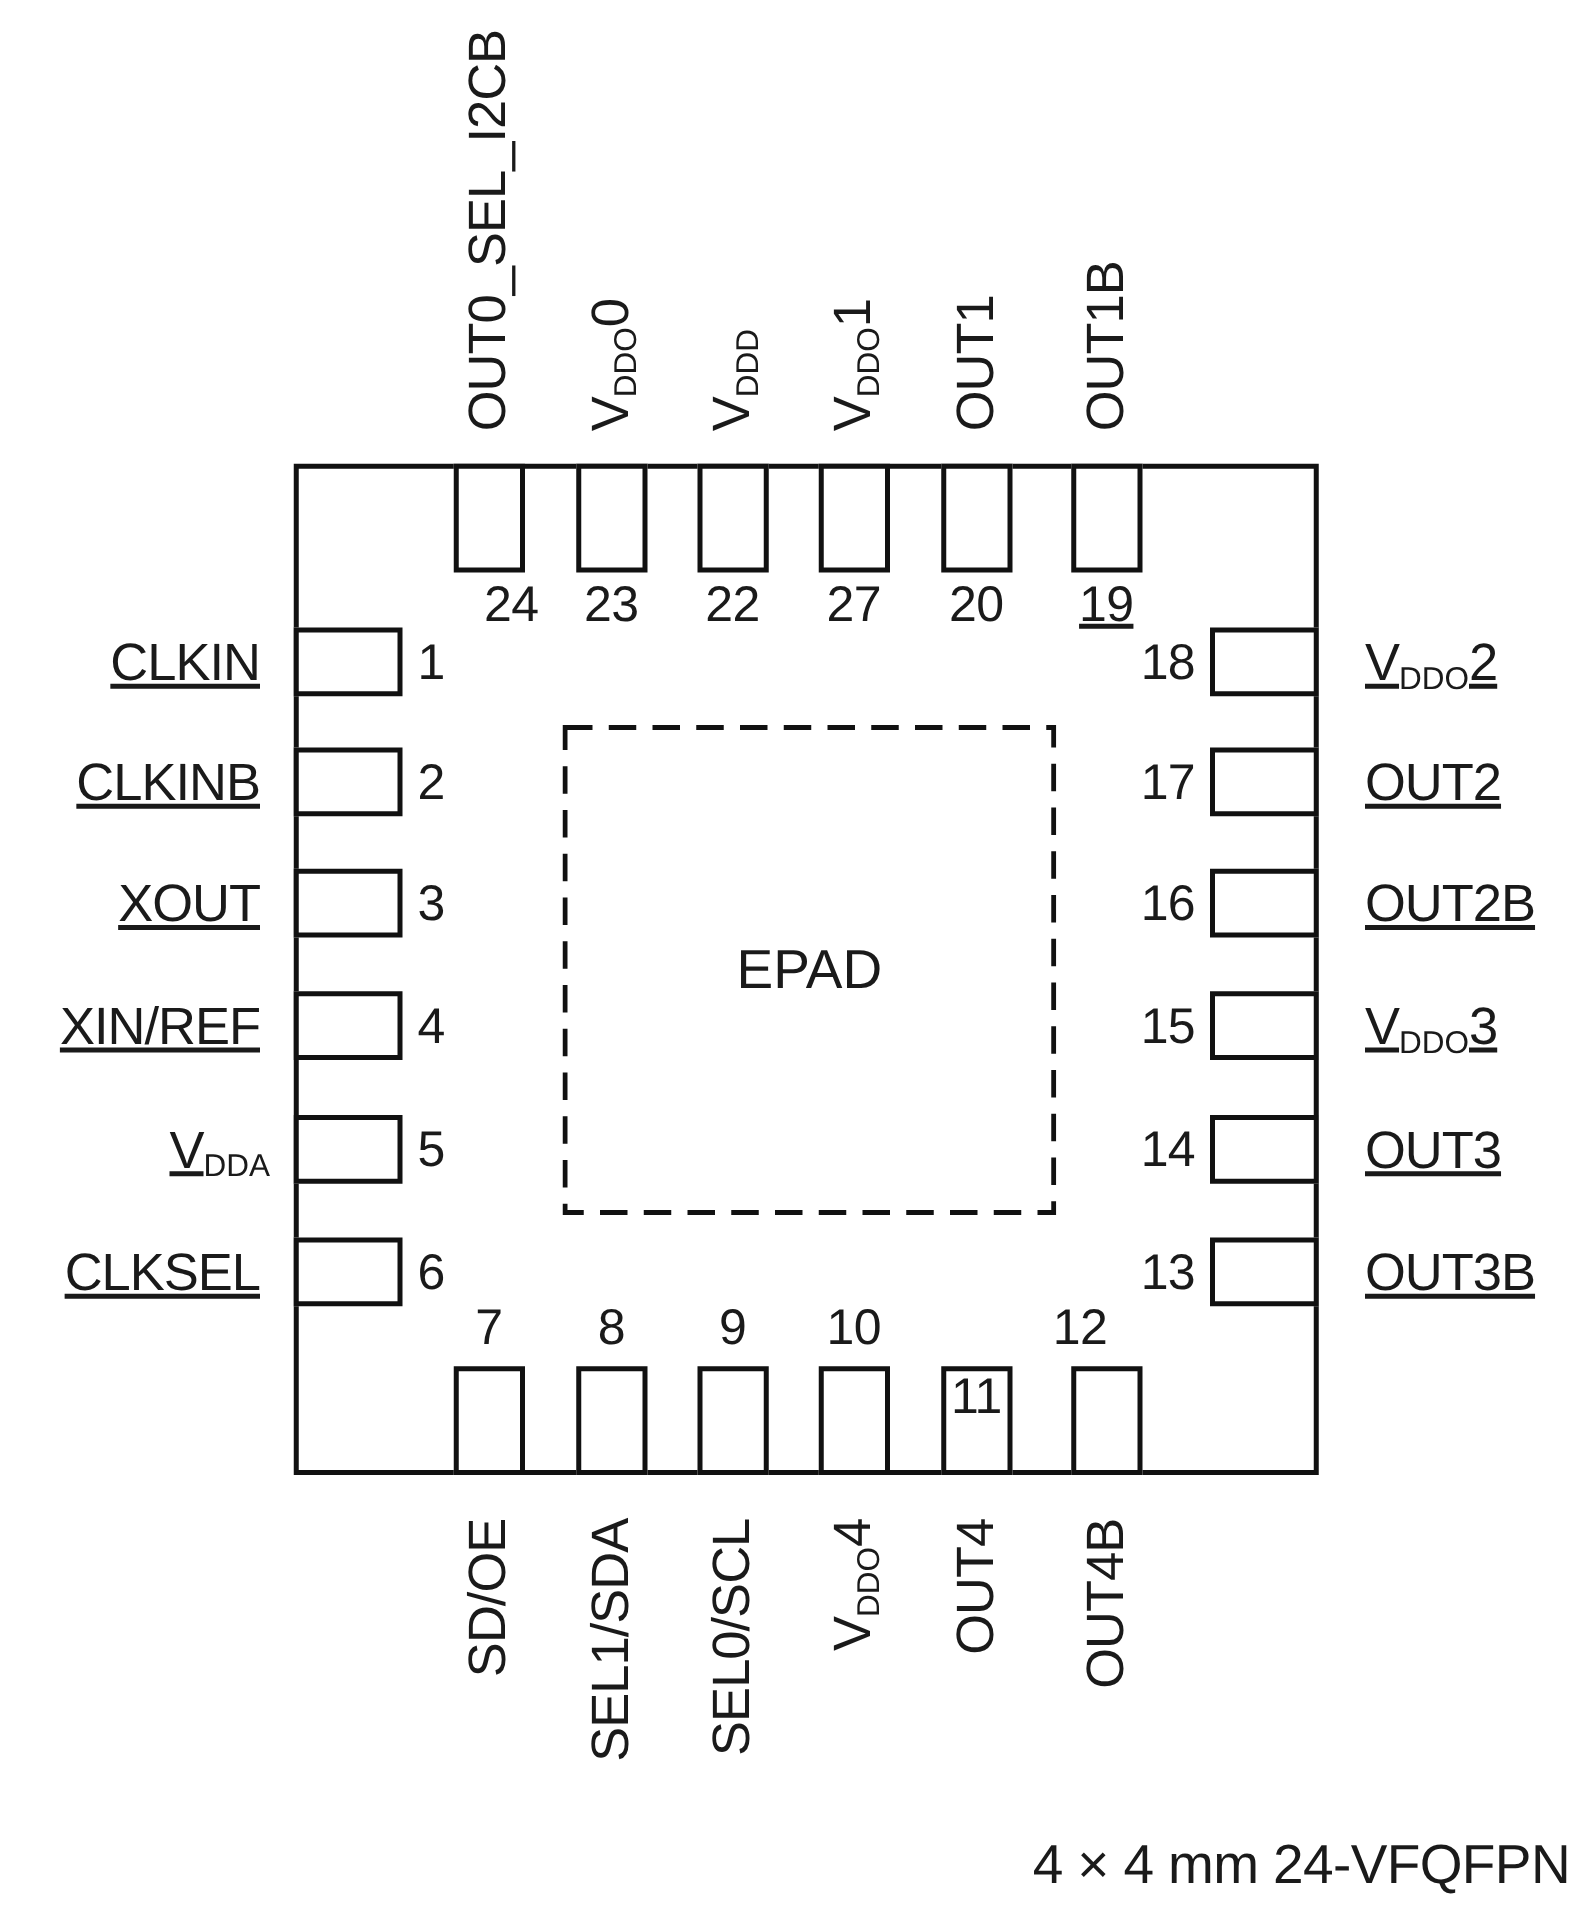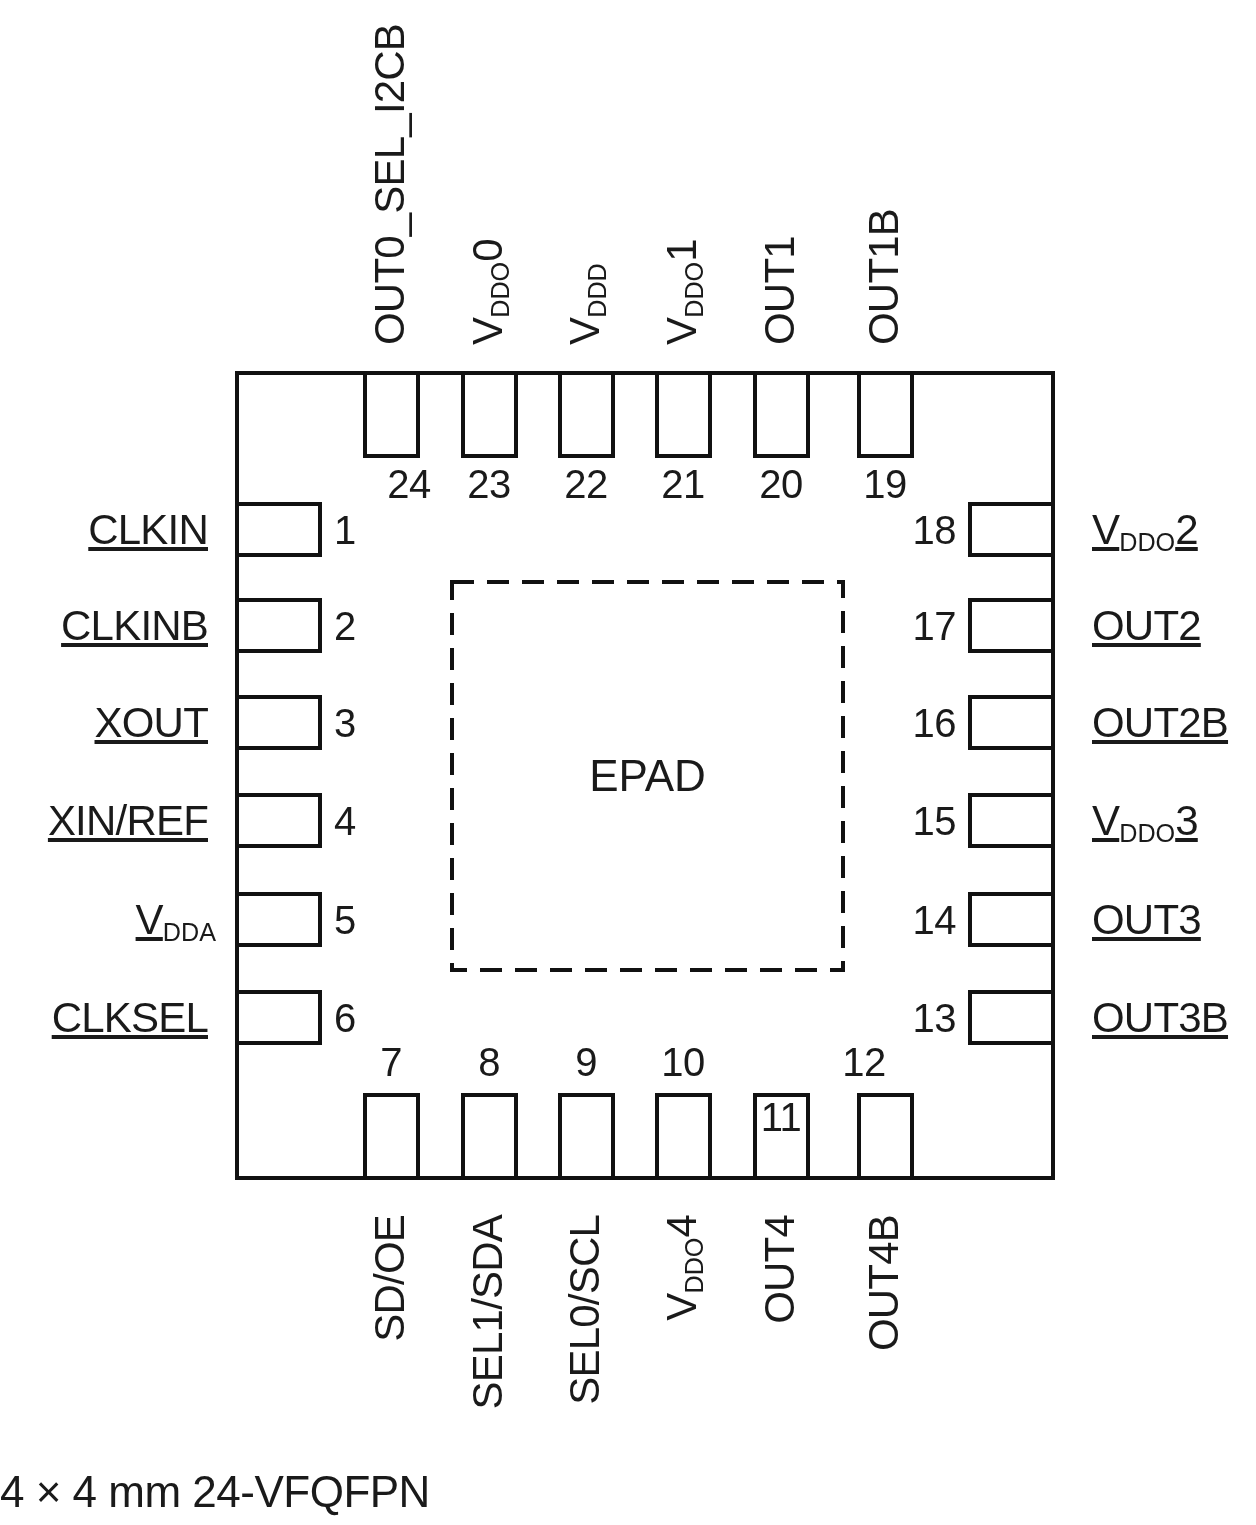--- a/index.html
+++ b/index.html
@@ -18,21 +18,21 @@
   .v-bottom > .pin-label{transform:rotate(-90deg) translateX(-100%);}
   .sub{font-size:60%;vertical-align:-0.28em;letter-spacing:0;}
   .num-c{text-align:center;}
   .num-r{text-align:right;}
   .epad-svg{position:absolute;left:450px;top:580px;}
   .epad-label{
     position:absolute;left:450px;top:580px;width:395px;height:392px;
     display:flex;align-items:center;justify-content:center;font-size:44px;
   }
   .caption{
-    position:absolute;left:0;top:1468px;width:1256px;text-align:left;
+    position:absolute;left:0;top:1468px;width:1256px;text-align:right;
     font-size:44px;line-height:48px;letter-spacing:-0.5px;
   }
 </style>
 </head>
 <body>
 
 <div class="stage">
 
   <div class="chip-outline" style="left:235px;top:371px;width:820px;height:809px;"></div>
 
@@ -51,31 +51,31 @@
       <div class="pin-num num-c" style="left: 444px; top: 462px; width: 90px;">23</div>
       <div class="v-wrap v-top" style="left: 466px; top: 345px;">
         <div class="pin-label"><span>V</span><span class="sub">DDO</span><span>0</span></div>
       </div>
       <div class="pin-box" style="left: 557.5px; top: 371px; width: 57px; height: 87px;"></div>
       <div class="pin-num num-c" style="left: 541px; top: 462px; width: 90px;">22</div>
       <div class="v-wrap v-top" style="left: 563px; top: 345px;">
         <div class="pin-label"><span>V</span><span class="sub">DDD</span></div>
       </div>
       <div class="pin-box" style="left: 654.5px; top: 371px; width: 57px; height: 87px;"></div>
-      <div class="pin-num num-c" style="left: 638px; top: 462px; width: 90px;">21</div>
+      <div class="pin-num num-c" style="left: 638px; top: 462px; width: 90px;">27</div>
       <div class="v-wrap v-top" style="left: 660px; top: 345px;">
         <div class="pin-label"><span>V</span><span class="sub">DDO</span><span>1</span></div>
       </div>
       <div class="pin-box" style="left: 752.5px; top: 371px; width: 57px; height: 87px;"></div>
       <div class="pin-num num-c" style="left: 736px; top: 462px; width: 90px;">20</div>
       <div class="v-wrap v-top" style="left: 758px; top: 345px;">
         <div class="pin-label"><span>OUT1</span></div>
       </div>
       <div class="pin-box" style="left: 856.5px; top: 371px; width: 57px; height: 87px;"></div>
-      <div class="pin-num num-c" style="left: 840px; top: 462px; width: 90px;">19</div>
+      <div class="pin-num num-c" style="left: 840px; top: 462px; width: 90px; text-decoration: underline;">19</div>
       <div class="v-wrap v-top" style="left: 862px; top: 345px;">
         <div class="pin-label"><span>OUT1B</span></div>
       </div>
       <div class="pin-box" style="left: 362.5px; top: 1093px; width: 57px; height: 87px;"></div>
       <div class="pin-num num-c" style="left: 346px; top: 1040px; width: 90px;">7</div>
       <div class="v-wrap v-bottom" style="left: 368px; top: 1215px;">
         <div class="pin-label"><span>SD/OE</span></div>
       </div>
       <div class="pin-box" style="left: 460.5px; top: 1093px; width: 57px; height: 87px;"></div>
       <div class="pin-num num-c" style="left: 444px; top: 1040px; width: 90px;">8</div>

